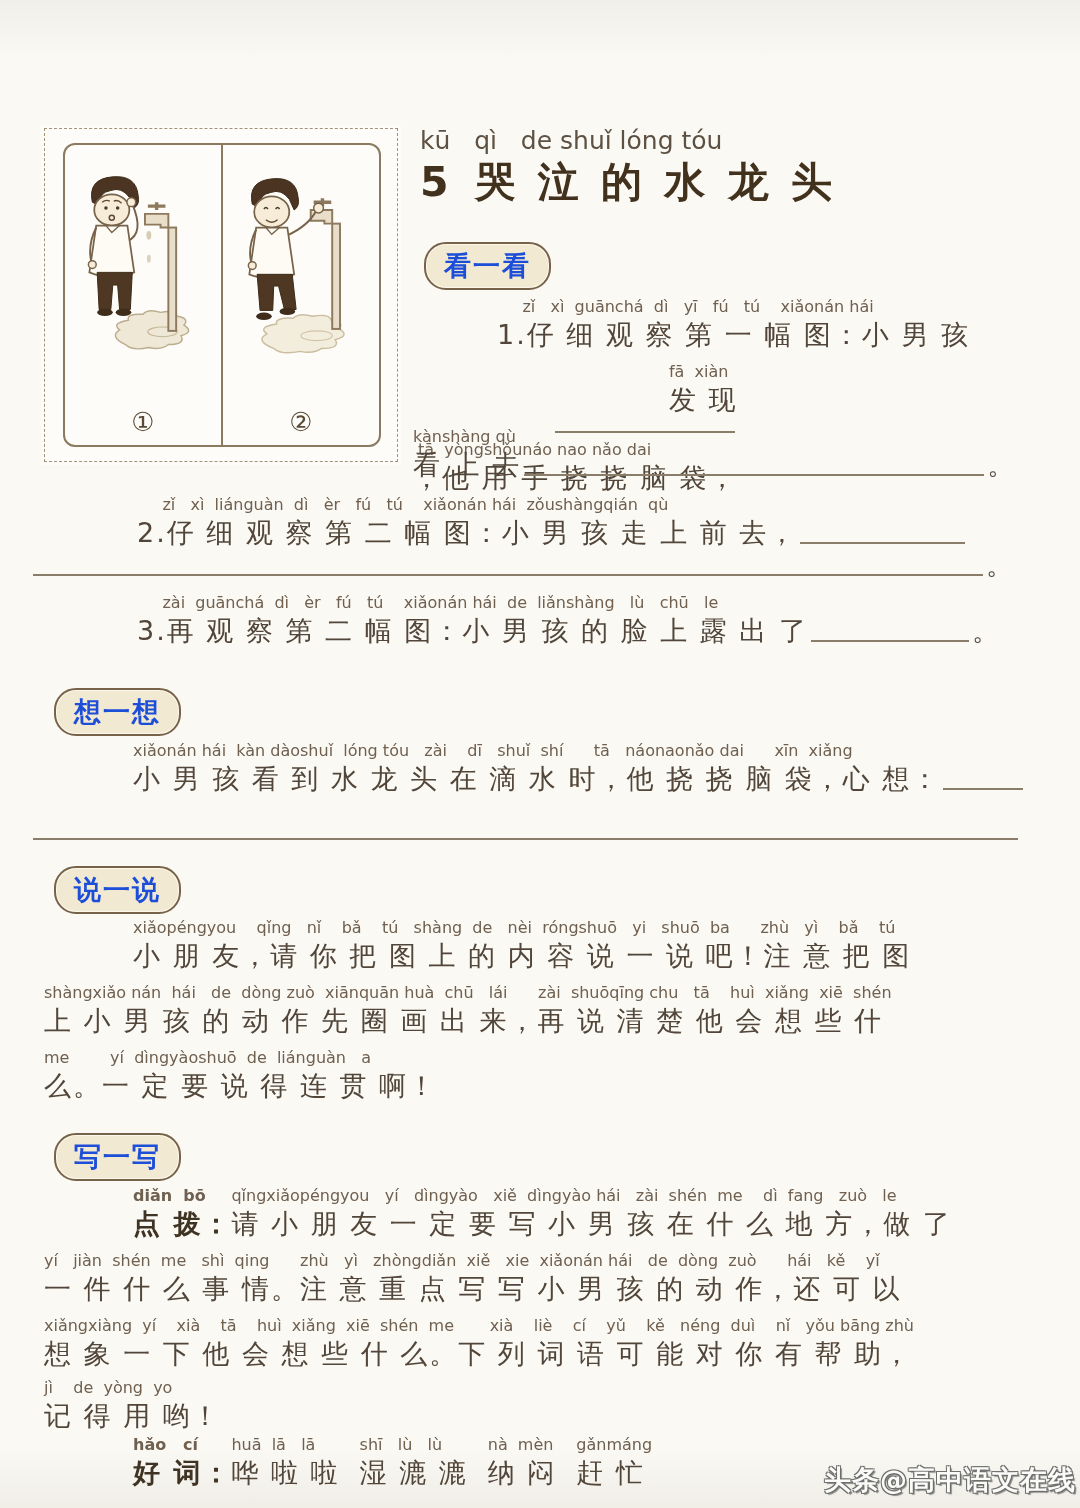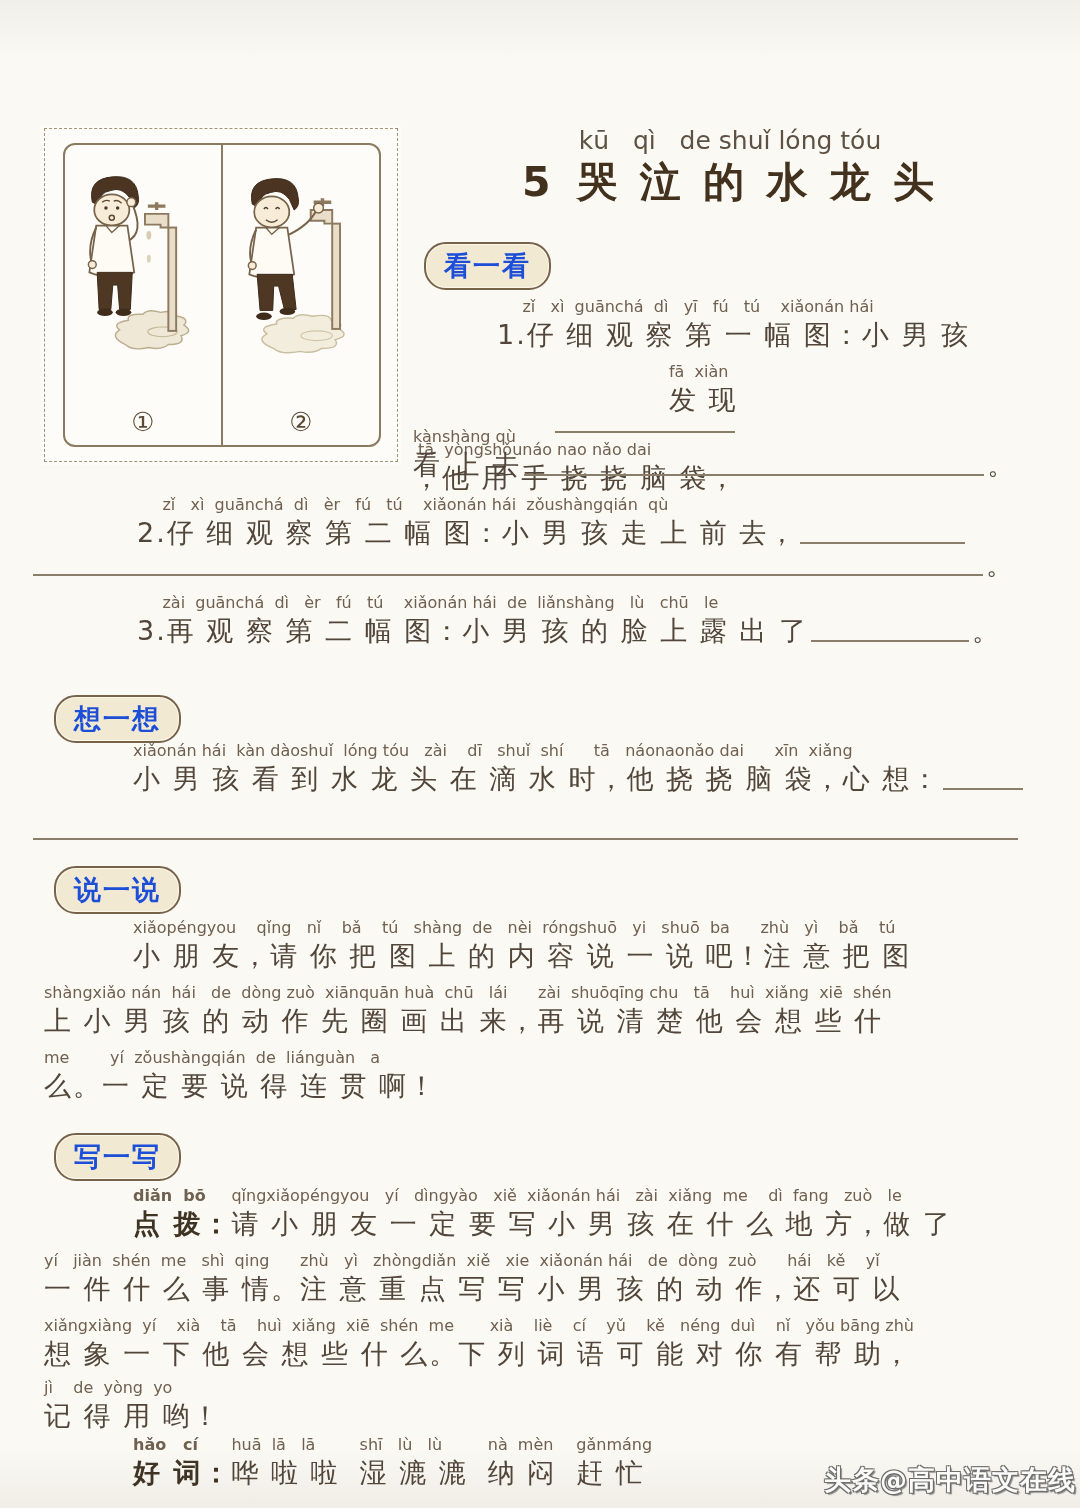--- a/index.html
+++ b/index.html
@@ -26,32 +26,32 @@
     display:flex;overflow:hidden;background:#fdfcf8;
   }
   .panel{flex:1;position:relative;}
   .panel.first{border-right:2px solid #8a7a5f;}
   .panel svg{position:absolute;left:0;top:0;width:100%;height:82%;}
   .panel-label{
     position:absolute;bottom:8px;left:0;right:0;text-align:center;
     font-size:26px;color:#5a4a36;
   }
   
-  .title{position:absolute;left:420px;top:126px;width:620px;text-align:center;}
+  .title{position:absolute;left:420px;top:126px;width:620px;text-align:left;}
   .title-pinyin{font-size:25px;color:#5d5143;white-space:pre;}
   .title-text{margin-top:0;font-size:41px;font-weight:bold;color:#42311d;letter-spacing:4px;}
   .title-text .num{margin-right:22px;}
   
   .badge{
     position:absolute;background:#f2e9d2;border:2px solid #77624a;border-radius:22px;
     padding:4px 18px;font-size:27px;font-weight:bold;color:#1d4ed8;letter-spacing:2px;
     box-shadow:inset 0 0 0 1px #fdf8ec;
   }
   .badge-kan{left:424px;top:242px;}
-  .badge-xiang{left:54px;top:688px;margin-top:7px;}
+  .badge-xiang{left:54px;top:688px;}
   .badge-shuo{left:54px;top:866px;}
   .badge-xie{left:54px;top:1133px;}
   
   .line{position:absolute;display:flex;align-items:flex-end;white-space:nowrap;}
   .seg{display:inline-flex;flex-direction:column;}
   .seg .py{font-size:16px;line-height:22px;height:22px;color:#6f6050;white-space:pre;}
   .seg .hz{font-size:27px;line-height:34px;letter-spacing:2px;white-space:pre;color:#52463a;}
   .seg.bold .hz{font-weight:bold;color:#3f3323;}
   .seg.bold .py{font-weight:bold;}
   .blank{display:inline-block;height:14px;border-bottom:2px solid #8a7d69;margin:0 3px 6px 3px;}
@@ -174,21 +174,21 @@
         <span class="hz">看 上 去</span>
       </span>
       <span class="blank" style="width: 460px;"></span>
       <span class="seg">
         <span class="py"></span>
         <span class="hz">。</span>
       </span>
     </div>
   <div class="line l-kan-3">
       <span class="seg">
-        <span class="py">     zǐ   xì  guānchá  dì   èr   fú   tú    xiǎonán hái  zǒushàngqián  qù</span>
+        <span class="py">     zǐ   xì  liánguàn  dì   èr   fú   tú    xiǎonán hái  zǒushàngqián  qù</span>
         <span class="hz">2.仔 细 观 察 第 二 幅 图：小 男 孩 走 上 前 去，</span>
       </span>
       <span class="blank" style="width: 165px;"></span>
     </div>
   <div class="line l-kan-4">
       <span class="blank" style="width: 950px;"></span>
       <span class="seg">
         <span class="py"></span>
         <span class="hz">。</span>
       </span>
@@ -223,32 +223,32 @@
       </span>
     </div>
   <div class="line l-shuo-1">
       <span class="seg">
         <span class="py">shàngxiǎo nán  hái   de  dòng zuò  xiānquān huà  chū   lái      zài  shuōqīng chu   tā    huì  xiǎng  xiē  shén</span>
         <span class="hz">上 小 男 孩 的 动 作 先 圈 画 出 来，再 说 清 楚 他 会 想 些 什</span>
       </span>
     </div>
   <div class="line l-shuo-2">
       <span class="seg">
-        <span class="py">me        yí  zǒushàngqián  de  liánguàn   a</span>
+        <span class="py">me        yí  dìngyàoshuō  de  liánguàn   a</span>
         <span class="hz">么。一 定 要 说 得 连 贯 啊！</span>
       </span>
     </div>
 
   <div class="line l-xie-0">
       <span class="seg bold">
         <span class="py">diǎn  bō</span>
         <span class="hz">点 拨：</span>
       </span>
       <span class="seg">
-        <span class="py">qǐngxiǎopéngyou   yí   dìngyào   xiě  xiǎonán hái   zài  xiǎng  me    dì  fang   zuò   le</span>
+        <span class="py">qǐngxiǎopéngyou   yí   dìngyào   xiě  dìngyào hái   zài  shén  me    dì  fang   zuò   le</span>
         <span class="hz">请 小 朋 友 一 定 要 写 小 男 孩 在 什 么 地 方，做 了</span>
       </span>
     </div>
   <div class="line l-xie-1">
       <span class="seg">
         <span class="py">yí   jiàn  shén  me   shì  qing      zhù   yì   zhòngdiǎn  xiě   xie  xiǎonán hái   de  dòng  zuò      hái   kě    yǐ</span>
         <span class="hz">一 件 什 么 事 情。注 意 重 点 写 写 小 男 孩 的 动 作，还 可 以</span>
       </span>
     </div>
   <div class="line l-xie-2">

